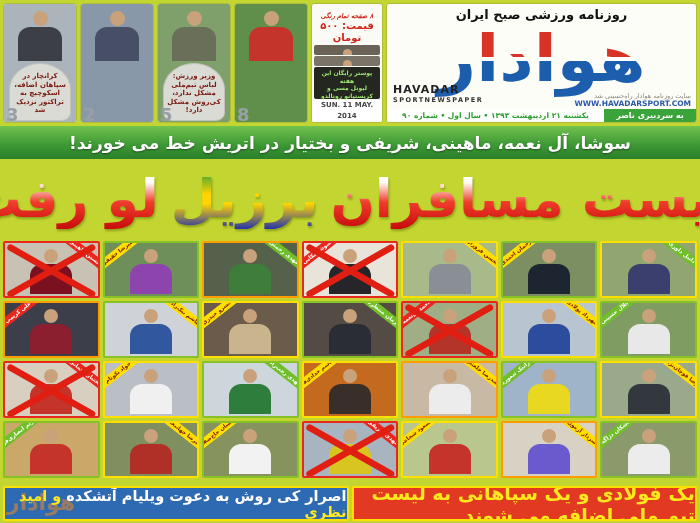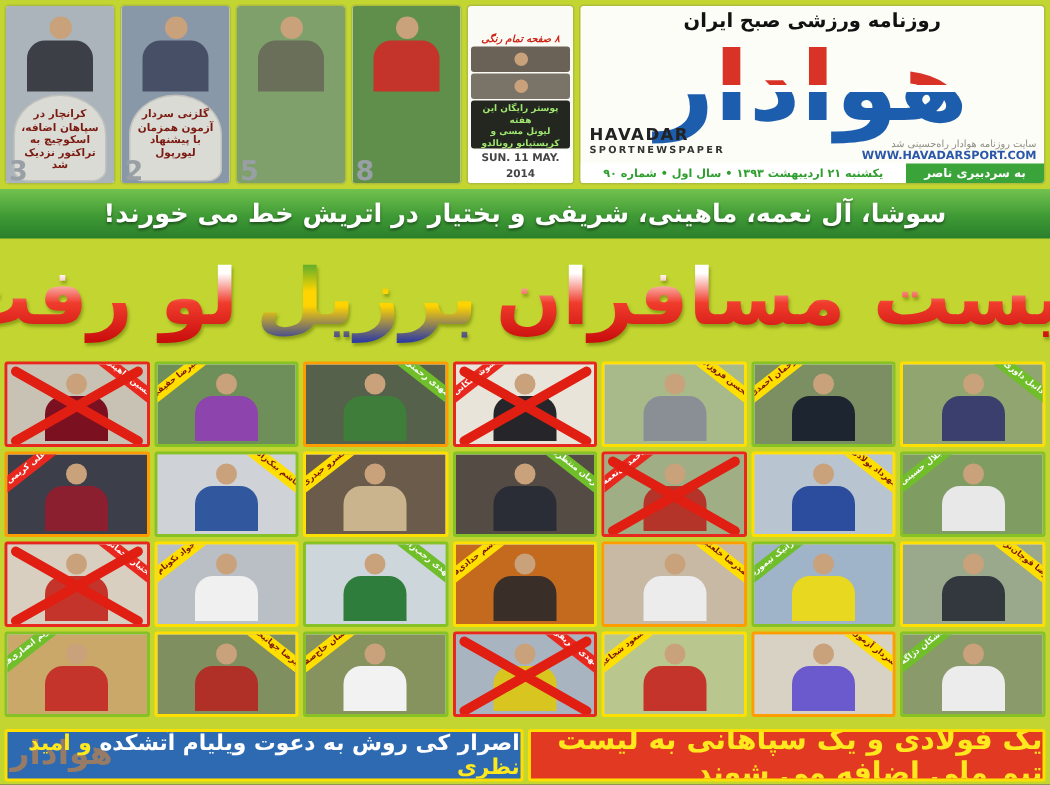--- a/index.html
+++ b/index.html
@@ -12,21 +12,21 @@
   .story-photo{position:absolute;inset:0;}
   .sil-head{width:15px;height:15px;border-radius:50%;background:#c9a27c;margin:7px auto 0;}
   .sil-torso{width:44px;height:34px;border-radius:12px 12px 0 0;margin:1px auto 0;}
   .bubble{position:absolute;bottom:1px;left:5px;right:5px;height:58px;background:#dbdbd6;border:1px solid #c2c2bc;
           border-radius:50% 50% 10px 10px/46% 46% 8px 8px;padding:8px 3px 0;direction:rtl;text-align:center;
           font-size:7px;line-height:8.6px;font-weight:bold;color:#7a1a10;}
   .page-num{position:absolute;bottom:-3px;left:2px;font-size:18px;font-weight:bold;color:#98a0a6;}
 
   
   #poster{flex:0 0 72px;background:#fbfbf5;border-radius:3px;overflow:hidden;display:flex;flex-direction:column;border:1px solid #aebe3a;}
-  .price-tag{direction:rtl;text-align:center;color:#d02318;font-size:6.5px;font-weight:bold;font-style:italic;padding-top:18px;}
+  .price-tag{direction:rtl;text-align:center;color:#d02318;font-size:6.5px;font-weight:bold;font-style:italic;padding-top:8px;}
   .price{direction:rtl;text-align:center;color:#d02318;font-size:10px;font-weight:bold;line-height:12px;}
   .poster-photo{height:27px;margin:1px 2px 0;border-radius:2px;position:relative;overflow:hidden;}
   .poster-photo .sil-head{width:9px;height:9px;margin-top:4px;}
   .poster-caption{flex:1;background:#24271f;margin:1px 2px;border-radius:2px;color:#9fe870;direction:rtl;
                   text-align:center;font-size:6px;font-weight:bold;line-height:7.5px;padding-top:2px;}
   .poster-date{background:#fff;text-align:center;font-size:7px;font-weight:bold;color:#444;line-height:11px;}
 
   
   #masthead{flex:1;position:relative;background:#fdfdf8;border-radius:3px;overflow:hidden;border:1px solid #aebe3a;}
   .tagline{position:absolute;top:3px;left:0;right:0;text-align:center;direction:rtl;font-size:13px;font-weight:bold;color:#111;}
@@ -93,39 +93,40 @@
           <div class="sil-torso" style="background: rgb(60, 64, 70);"></div>
         </div>
         <div class="bubble">کرانچار در سپاهان اضافه، اسکوچیچ به تراکتور نزدیک شد</div>
         <div class="page-num">3</div>
       </div>
       <div class="story-box">
         <div class="story-photo" style="background: rgb(136, 152, 168);">
           <div class="sil-head"></div>
           <div class="sil-torso" style="background: rgb(71, 79, 102);"></div>
         </div>
-        <div class="bubble">گلزنی سردار آزمون همزمان با پیشنهاد لیورپول</div>
         <div class="page-num">2</div>
       </div>
       <div class="story-box">
         <div class="story-photo" style="background: rgb(127, 160, 106);">
           <div class="sil-head"></div>
           <div class="sil-torso" style="background: rgb(106, 111, 90);"></div>
         </div>
+        <div class="bubble">وزیر ورزش: لباس تیم‌ملی مشکل ندارد، کی‌روش مشکل دارد!</div>
         <div class="page-num">5</div>
       </div>
       <div class="story-box">
         <div class="story-photo" style="background: rgb(95, 143, 74);">
           <div class="sil-head"></div>
           <div class="sil-torso" style="background: rgb(197, 52, 42);"></div>
         </div>
         <div class="page-num">8</div>
       </div>
       <div id="poster">
       <div class="price-tag">۸ صفحه تمام رنگی</div>
+      <div class="price">قیمت: ۵۰۰ تومان</div>
       <div class="poster-photo" id="poster-photo1" style="background: rgb(106, 98, 87);">
         <div class="sil-head"></div>
 
       </div>
       <div class="poster-photo" id="poster-photo2" style="background: rgb(122, 116, 104);">
         <div class="sil-head"></div>
 
       </div>
       <div class="poster-caption">
         <div>پوستر رایگان این هفته</div>

